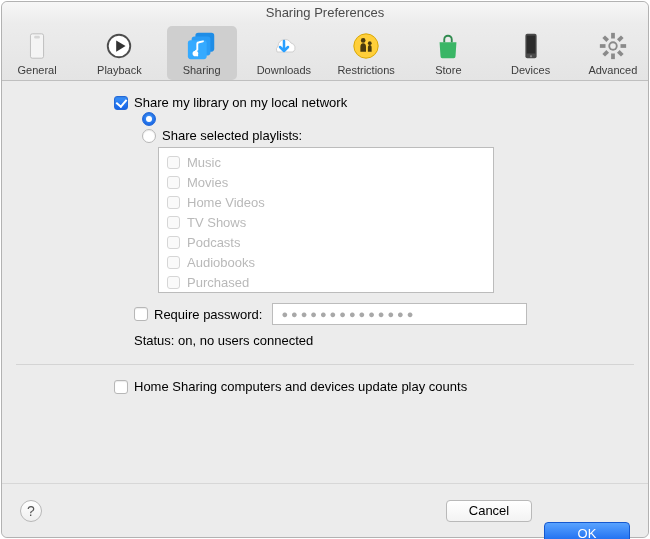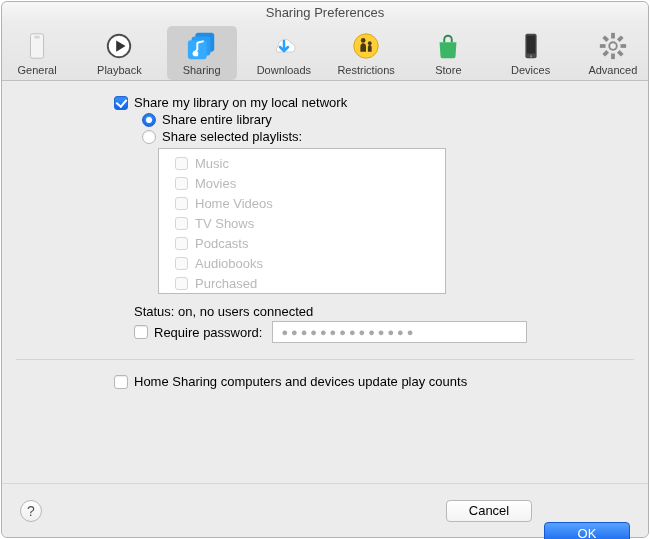--- a/index.html
+++ b/index.html
@@ -128,25 +128,25 @@
     left: 3px; top: 3px;
     width: 6px; height: 6px;
     background: #fff;
     border-radius: 50%;
   }
 
   .indent1 { padding-left: 140px; }
 
   .playlist-box {
     margin: 4px 0 10px 156px;
-    width: 288px;
+    width: 336px;
     height: 146px;
     background: #fff;
     border: 1px solid #bcbcbc;
-    padding: 4px 16px;
+    padding: 4px 8px;
     overflow: hidden;
   }
   .playlist-item {
     display: flex;
     align-items: center;
     height: 20px;
     color: #b9b9b9;
     font-size: 13px;
   }
   .playlist-item .dcheck {
@@ -337,21 +337,20 @@
 
   <div class="content">
 
     <div class="row section">
       <span class="checkbox checked"></span>
       <span>Share my library on my local network</span>
     </div>
 
     <div class="row indent1">
       <span class="radio checked"></span>
-      <span>Share entire library</span>
     </div>
 
     <div class="row indent1">
       <span class="radio"></span>
       <span>Share selected playlists:</span>
     </div>
 
     <div class="playlist-box">
       <div class="playlist-item">
           <span class="dcheck"></span>
@@ -374,30 +373,30 @@
           <span>Podcasts</span>
         </div>
       <div class="playlist-item">
           <span class="dcheck"></span>
           <span>Audiobooks</span>
         </div>
       <div class="playlist-item">
           <span class="dcheck"></span>
           <span>Purchased</span>
         </div>
-    </div>
-
-    <div class="row status-row">
-      <span>Status: on, no users connected</span>
     </div>
 
     <div class="row" style="padding-left:132px;">
       <span class="checkbox"></span>
       <span>Require password:</span>
       <span class="password-field">●●●●●●●●●●●●●●</span>
+    </div>
+
+    <div class="row status-row">
+      <span>Status: on, no users connected</span>
     </div>
 
     <hr class="divider">
 
     <div class="row bottom-row">
       <span class="checkbox"></span>
       <span>Home Sharing computers and devices update play counts</span>
     </div>
 
   </div>

